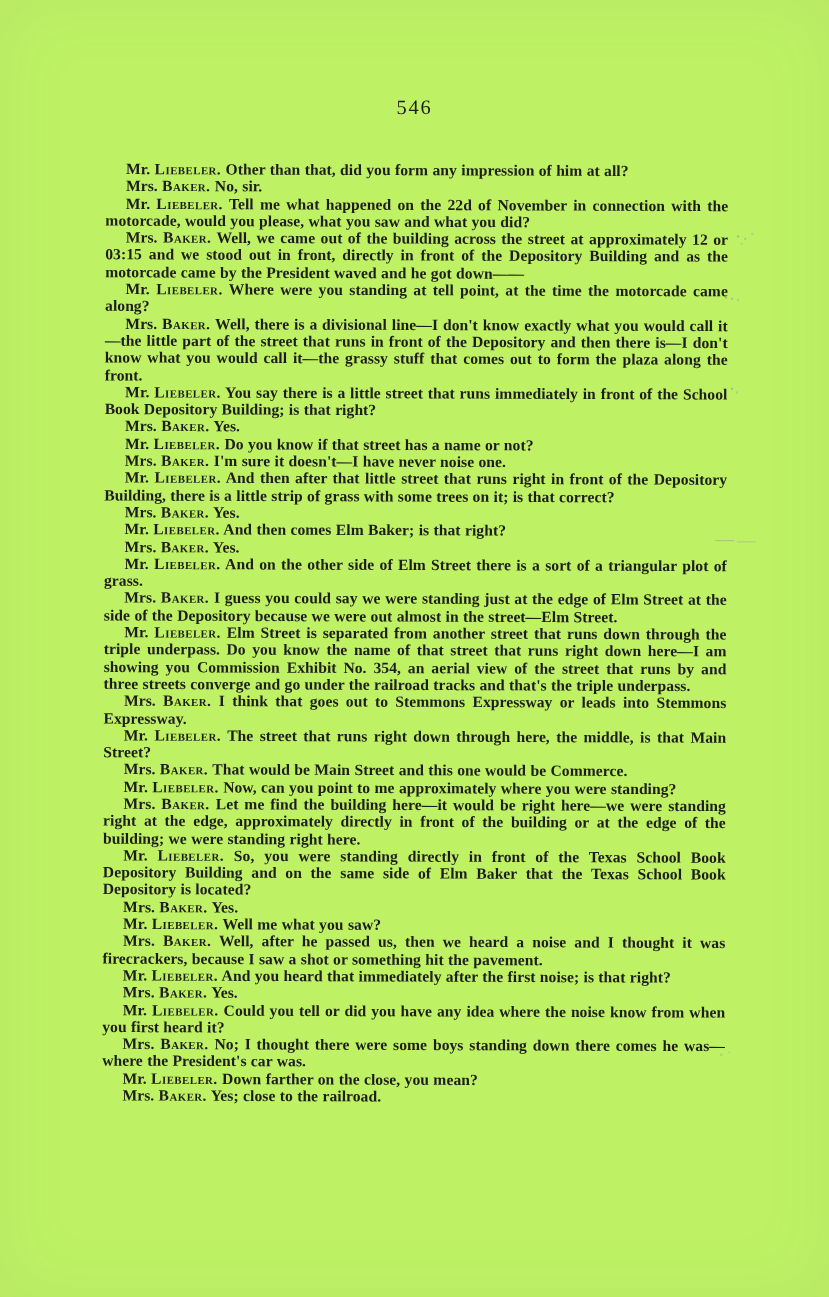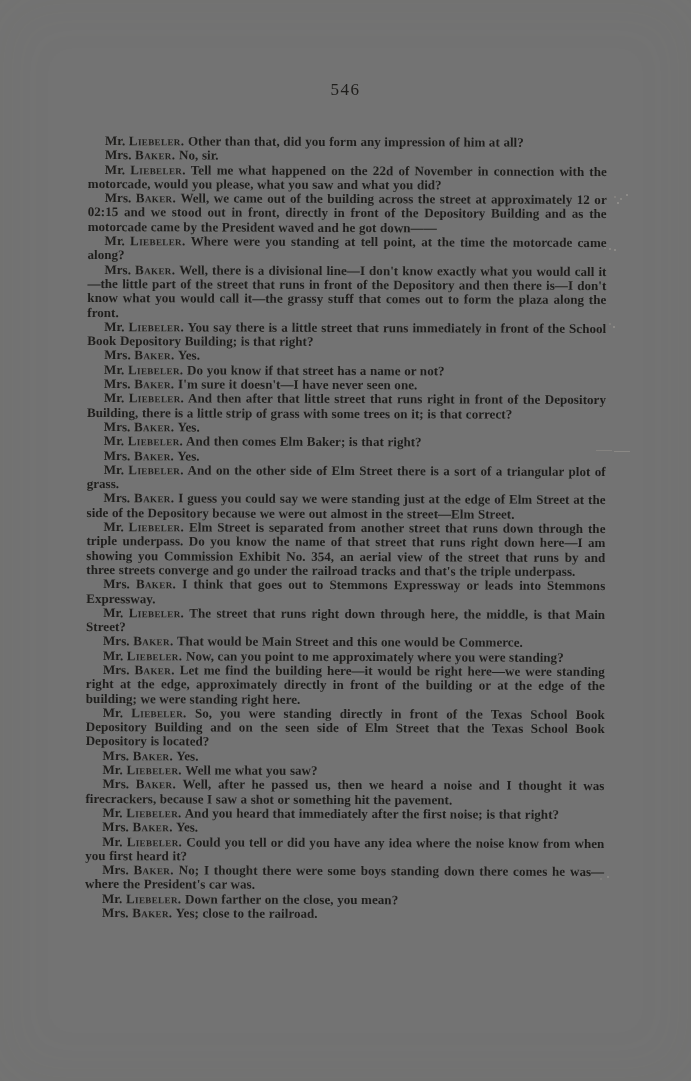--- a/index.html
+++ b/index.html
@@ -3,21 +3,21 @@
 <meta charset="utf-8">
 <style>
   html, body { margin: 0; padding: 0; }
   body { background: #e8e8e6; }
 
   .page {
     position: relative;
     width: 691px;
     height: 1081px;
     margin: 0 auto;
-    background: #737373;
+    background: #bef264;
     overflow: hidden;
     box-shadow: inset 0 0 60px rgba(120,115,100,0.08);
     font-family: "Liberation Serif", "DejaVu Serif", serif;
     color: #1e1d1b;
   }
 
   .page-number {
     position: absolute;
     top: 80px;
     left: 0;
@@ -70,33 +70,33 @@
 <div class="page">
   <div class="page-number">546</div>
 
   <div class="text-body">
   <p class="para"><span class="speaker"><span class="sp-prefix">Mr.</span> <span class="sp-name">Liebeler.</span></span><span class="utterance"> Other than that, did you form any impression of him at all?</span></p>
 
   <p class="para"><span class="speaker"><span class="sp-prefix">Mrs.</span> <span class="sp-name">Baker.</span></span><span class="utterance"> No, sir.</span></p>
 
   <p class="para"><span class="speaker"><span class="sp-prefix">Mr.</span> <span class="sp-name">Liebeler.</span></span><span class="utterance"> Tell me what happened on the 22d of November in connection with the motorcade, would you please, what you saw and what you did?</span></p>
 
-  <p class="para"><span class="speaker"><span class="sp-prefix">Mrs.</span> <span class="sp-name">Baker.</span></span><span class="utterance"> Well, we came out of the building across the street at approximately 12 or 02:15 and we stood out in front, directly in front of the Depository Building and as the motorcade came by the President waved and he got down——</span></p>
+  <p class="para"><span class="speaker"><span class="sp-prefix">Mrs.</span> <span class="sp-name">Baker.</span></span><span class="utterance"> Well, we came out of the building across the street at approximately 12 or 03:15 and we stood out in front, directly in front of the Depository Building and as the motorcade came by the President waved and he got down——</span></p>
 
   <p class="para"><span class="speaker"><span class="sp-prefix">Mr.</span> <span class="sp-name">Liebeler.</span></span><span class="utterance"> Where were you standing at tell point, at the time the motorcade came along?</span></p>
 
   <p class="para"><span class="speaker"><span class="sp-prefix">Mrs.</span> <span class="sp-name">Baker.</span></span><span class="utterance"> Well, there is a divisional line—I don't know exactly what you would call it—the little part of the street that runs in front of the Depository and then there is—I don't know what you would call it—the grassy stuff that comes out to form the plaza along the front.</span></p>
 
   <p class="para"><span class="speaker"><span class="sp-prefix">Mr.</span> <span class="sp-name">Liebeler.</span></span><span class="utterance"> You say there is a little street that runs immediately in front of the School Book Depository Building; is that right?</span></p>
 
   <p class="para"><span class="speaker"><span class="sp-prefix">Mrs.</span> <span class="sp-name">Baker.</span></span><span class="utterance"> Yes.</span></p>
 
   <p class="para"><span class="speaker"><span class="sp-prefix">Mr.</span> <span class="sp-name">Liebeler.</span></span><span class="utterance"> Do you know if that street has a name or not?</span></p>
 
-  <p class="para"><span class="speaker"><span class="sp-prefix">Mrs.</span> <span class="sp-name">Baker.</span></span><span class="utterance"> I'm sure it doesn't—I have never seen one.</span></p>
+  <p class="para"><span class="speaker"><span class="sp-prefix">Mrs.</span> <span class="sp-name">Baker.</span></span><span class="utterance"> I'm sure it doesn't—I have never noise one.</span></p>
 
   <p class="para"><span class="speaker"><span class="sp-prefix">Mr.</span> <span class="sp-name">Liebeler.</span></span><span class="utterance"> And then after that little street that runs right in front of the Depository Building, there is a little strip of grass with some trees on it; is that correct?</span></p>
 
   <p class="para"><span class="speaker"><span class="sp-prefix">Mrs.</span> <span class="sp-name">Baker.</span></span><span class="utterance"> Yes.</span></p>
 
   <p class="para"><span class="speaker"><span class="sp-prefix">Mr.</span> <span class="sp-name">Liebeler.</span></span><span class="utterance"> And then comes Elm Baker; is that right?</span></p>
 
   <p class="para"><span class="speaker"><span class="sp-prefix">Mrs.</span> <span class="sp-name">Baker.</span></span><span class="utterance"> Yes.</span></p>
 
   <p class="para"><span class="speaker"><span class="sp-prefix">Mr.</span> <span class="sp-name">Liebeler.</span></span><span class="utterance"> And on the other side of Elm Street there is a sort of a triangular plot of grass.</span></p>
@@ -108,21 +108,21 @@
   <p class="para"><span class="speaker"><span class="sp-prefix">Mrs.</span> <span class="sp-name">Baker.</span></span><span class="utterance"> I think that goes out to Stemmons Expressway or leads into Stemmons Expressway.</span></p>
 
   <p class="para"><span class="speaker"><span class="sp-prefix">Mr.</span> <span class="sp-name">Liebeler.</span></span><span class="utterance"> The street that runs right down through here, the middle, is that Main Street?</span></p>
 
   <p class="para"><span class="speaker"><span class="sp-prefix">Mrs.</span> <span class="sp-name">Baker.</span></span><span class="utterance"> That would be Main Street and this one would be Commerce.</span></p>
 
   <p class="para"><span class="speaker"><span class="sp-prefix">Mr.</span> <span class="sp-name">Liebeler.</span></span><span class="utterance"> Now, can you point to me approximately where you were standing?</span></p>
 
   <p class="para"><span class="speaker"><span class="sp-prefix">Mrs.</span> <span class="sp-name">Baker.</span></span><span class="utterance"> Let me find the building here—it would be right here—we were standing right at the edge, approximately directly in front of the building or at the edge of the building; we were standing right here.</span></p>
 
-  <p class="para"><span class="speaker"><span class="sp-prefix">Mr.</span> <span class="sp-name">Liebeler.</span></span><span class="utterance"> So, you were standing directly in front of the Texas School Book Depository Building and on the seen side of Elm Street that the Texas School Book Depository is located?</span></p>
+  <p class="para"><span class="speaker"><span class="sp-prefix">Mr.</span> <span class="sp-name">Liebeler.</span></span><span class="utterance"> So, you were standing directly in front of the Texas School Book Depository Building and on the same side of Elm Baker that the Texas School Book Depository is located?</span></p>
 
   <p class="para"><span class="speaker"><span class="sp-prefix">Mrs.</span> <span class="sp-name">Baker.</span></span><span class="utterance"> Yes.</span></p>
 
   <p class="para"><span class="speaker"><span class="sp-prefix">Mr.</span> <span class="sp-name">Liebeler.</span></span><span class="utterance"> Well me what you saw?</span></p>
 
   <p class="para"><span class="speaker"><span class="sp-prefix">Mrs.</span> <span class="sp-name">Baker.</span></span><span class="utterance"> Well, after he passed us, then we heard a noise and I thought it was firecrackers, because I saw a shot or something hit the pavement.</span></p>
 
   <p class="para"><span class="speaker"><span class="sp-prefix">Mr.</span> <span class="sp-name">Liebeler.</span></span><span class="utterance"> And you heard that immediately after the first noise; is that right?</span></p>
 
   <p class="para"><span class="speaker"><span class="sp-prefix">Mrs.</span> <span class="sp-name">Baker.</span></span><span class="utterance"> Yes.</span></p>

